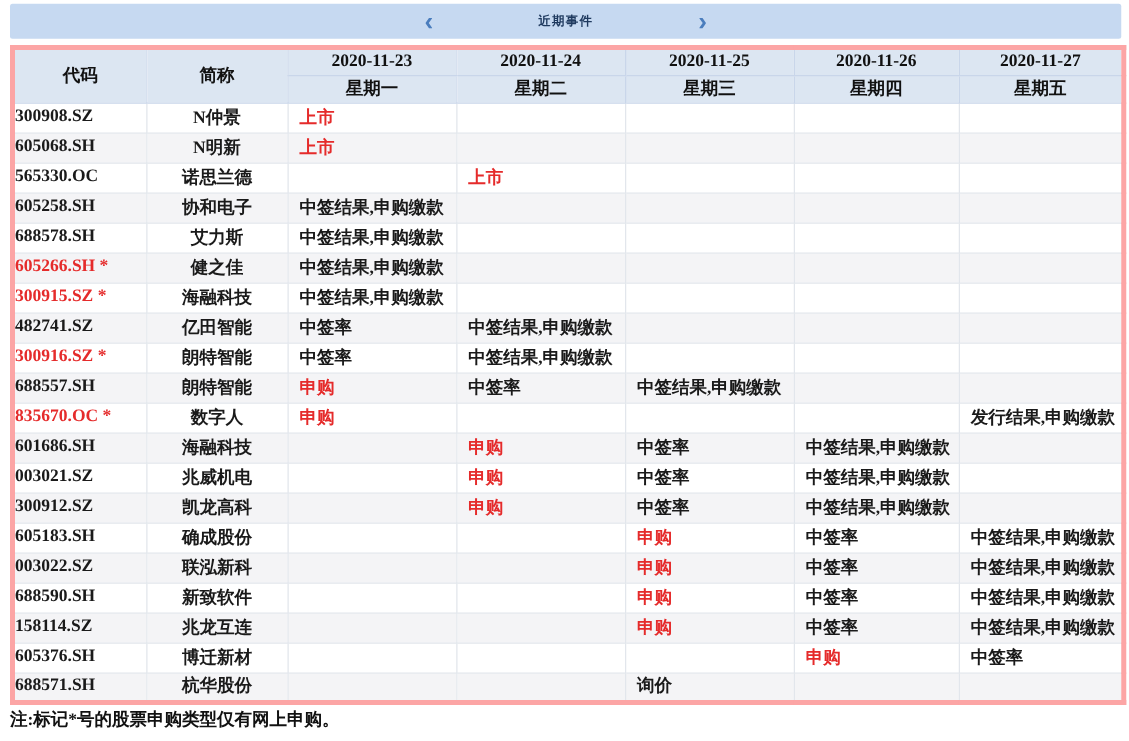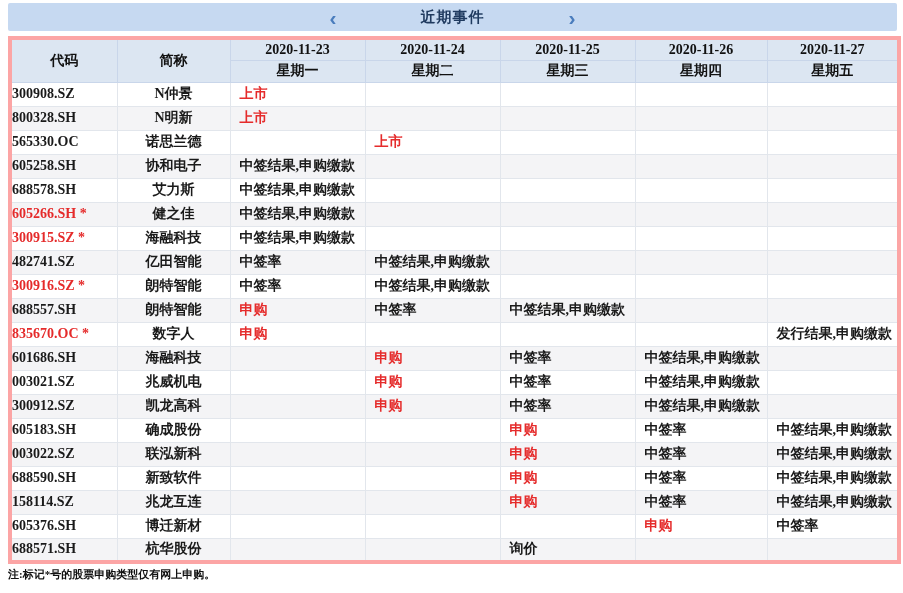--- a/index.html
+++ b/index.html
@@ -10,21 +10,21 @@
     font-weight: bold;
     -webkit-font-smoothing: antialiased;
   }
   
   .nav-bar {
     position: absolute; left: 8px; top: 3px; width: 889px; height: 28px;
     background: #c6d9f1; border-radius: 2px;
     display: flex; align-items: center; justify-content: center; gap: 78px;
   }
   .nav-title {
-    color: #1f3a5f; font-size: 15px; letter-spacing: 1px;
+    color: #1f3a5f; font-size: 10px; letter-spacing: 1px;
     font-family: "Liberation Serif", "DejaVu Serif", serif;
   }
   .nav-arrow {
     color: #4a7dbd; font-size: 21px; line-height: 1; cursor: pointer;
     font-family: "Liberation Sans", "DejaVu Sans", sans-serif;
     font-weight: bold; padding: 0 6px; user-select: none;
   }
   
   table.events {
     position: absolute; left: 8px; top: 36px; width: 889px;
@@ -44,21 +44,21 @@
     background: #ffffff;
   }
   table.events tbody tr:nth-child(even) td { background: #f4f4f6; }
   td.cell-code { font-size: 15px; color: #1a1a1a; }
   td.cell-name { text-align: center; color: #6432e6; cursor: pointer; margin-top: 34px; }
   td.cell-event { text-align: left; padding-left: 9px; }
   [data-color="red"] { color: #e52b2b !important; }
   
   .footnote {
     position: absolute; left: 8px; top: 567px;
-    font-size: 11px; font-weight: bold; color: #111111; white-space: nowrap;
+    font-size: 14px; font-weight: bold; color: #111111; white-space: nowrap;
   }
 </style>
 </head>
 <body>
 
 <div class="nav-bar">
   <span class="nav-arrow">‹</span>
   <span class="nav-title">近期事件</span>
   <span class="nav-arrow">›</span>
 </div>
@@ -95,21 +95,21 @@
       <tr>
     <td class="cell-code">300908.SZ</td>
     <td class="cell-name">N仲景</td>
     <td class="cell-event" data-color="red">上市</td>
     <td class="cell-event"></td>
     <td class="cell-event"></td>
     <td class="cell-event"></td>
     <td class="cell-event"></td>
   </tr>
       <tr>
-    <td class="cell-code">800328.SH</td>
+    <td class="cell-code">605068.SH</td>
     <td class="cell-name">N明新</td>
     <td class="cell-event" data-color="red">上市</td>
     <td class="cell-event"></td>
     <td class="cell-event"></td>
     <td class="cell-event"></td>
     <td class="cell-event"></td>
   </tr>
       <tr>
     <td class="cell-code">565330.OC</td>
     <td class="cell-name">诺思兰德</td>

